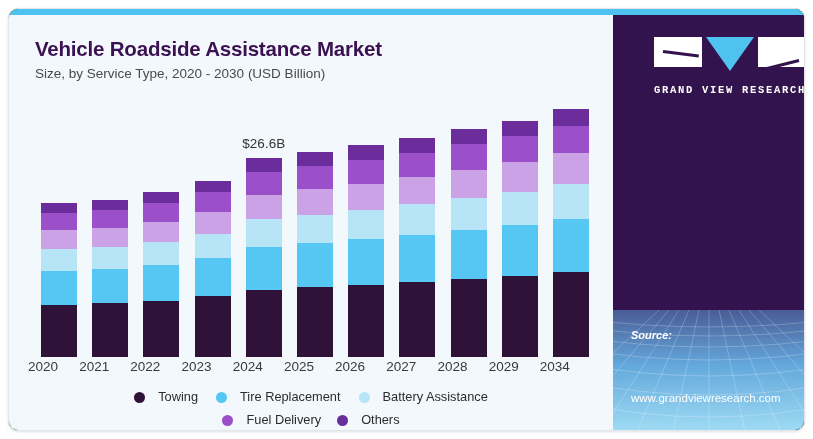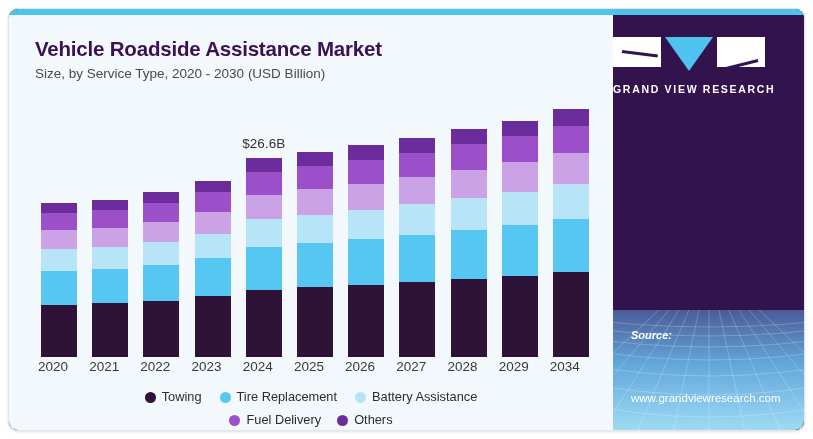--- a/index.html
+++ b/index.html
@@ -16,33 +16,33 @@
   .subtitle{position:absolute;left:26px;top:51px;font-size:13.5px;color:#4a4a4a;}
 
   .plot{position:absolute;left:26px;top:80px;width:560px;height:262px;}
   .bars{position:absolute;left:0;bottom:0;width:100%;height:100%;display:flex;align-items:flex-end;
         justify-content:space-between;padding:0 6px;box-sizing:border-box;}
   .bargroup{position:relative;width:36px;display:flex;flex-direction:column-reverse;}
   .seg{width:100%;}
   .vlabel{position:absolute;left:50%;transform:translateX(-50%);bottom:100%;margin-bottom:7px;
           font-size:13.5px;color:#333;white-space:nowrap;font-weight:500;}
 
-  .xaxis{position:absolute;left:20px;top:344px;width:560px;display:flex;justify-content:space-between;
+  .xaxis{position:absolute;left:10px;top:344px;width:560px;display:flex;justify-content:space-between;
          padding:0 6px;box-sizing:border-box;}
   .xtick{width:36px;text-align:center;font-size:13.5px;color:#3a3a3a;font-weight:500;}
 
   .legend{position:absolute;left:0;top:372px;width:604px;}
   .legrow{display:flex;justify-content:center;align-items:center;gap:18px;line-height:20px;}
   .legrow.r2{margin-top:3px;gap:16px;}
-  .legitem{display:flex;align-items:center;gap:6px;font-size:12.8px;color:#2c2c2c;}
+  .legitem{display:flex;align-items:center;gap:13px;font-size:12.8px;color:#2c2c2c;}
   .dot{width:11px;height:11px;border-radius:50%;display:inline-block;flex:none;}
 
   
   .right{position:absolute;left:604px;top:6px;width:193px;height:417px;background:#33134D;overflow:hidden;}
-  .logo{position:absolute;left:0;top:22px;width:193px;text-align:left;}
+  .logo{position:absolute;left:0;top:22px;width:193px;text-align:right;font-family:Liberation Mono, monospace;}
   .logomark{display:inline-block;position:relative;width:152px;height:34px;}
   .lm-g,.lm-r{position:absolute;top:0;width:48px;height:30px;background:#fff;}
   .lm-g{left:0;}
   .lm-r{right:0;}
   .lm-g:after{content:"";position:absolute;left:9px;top:13px;width:36px;height:3px;background:#33134D;
               transform:rotate(7deg);transform-origin:left center;}
   .lm-r:after{content:"";position:absolute;right:7px;bottom:5px;width:36px;height:3px;background:#33134D;
               transform:rotate(-14deg);transform-origin:right center;}
   .lm-v{position:absolute;left:50%;top:0;transform:translateX(-50%);width:0;height:0;
         border-left:24px solid transparent;border-right:24px solid transparent;border-top:34px solid #4FC3EF;}

